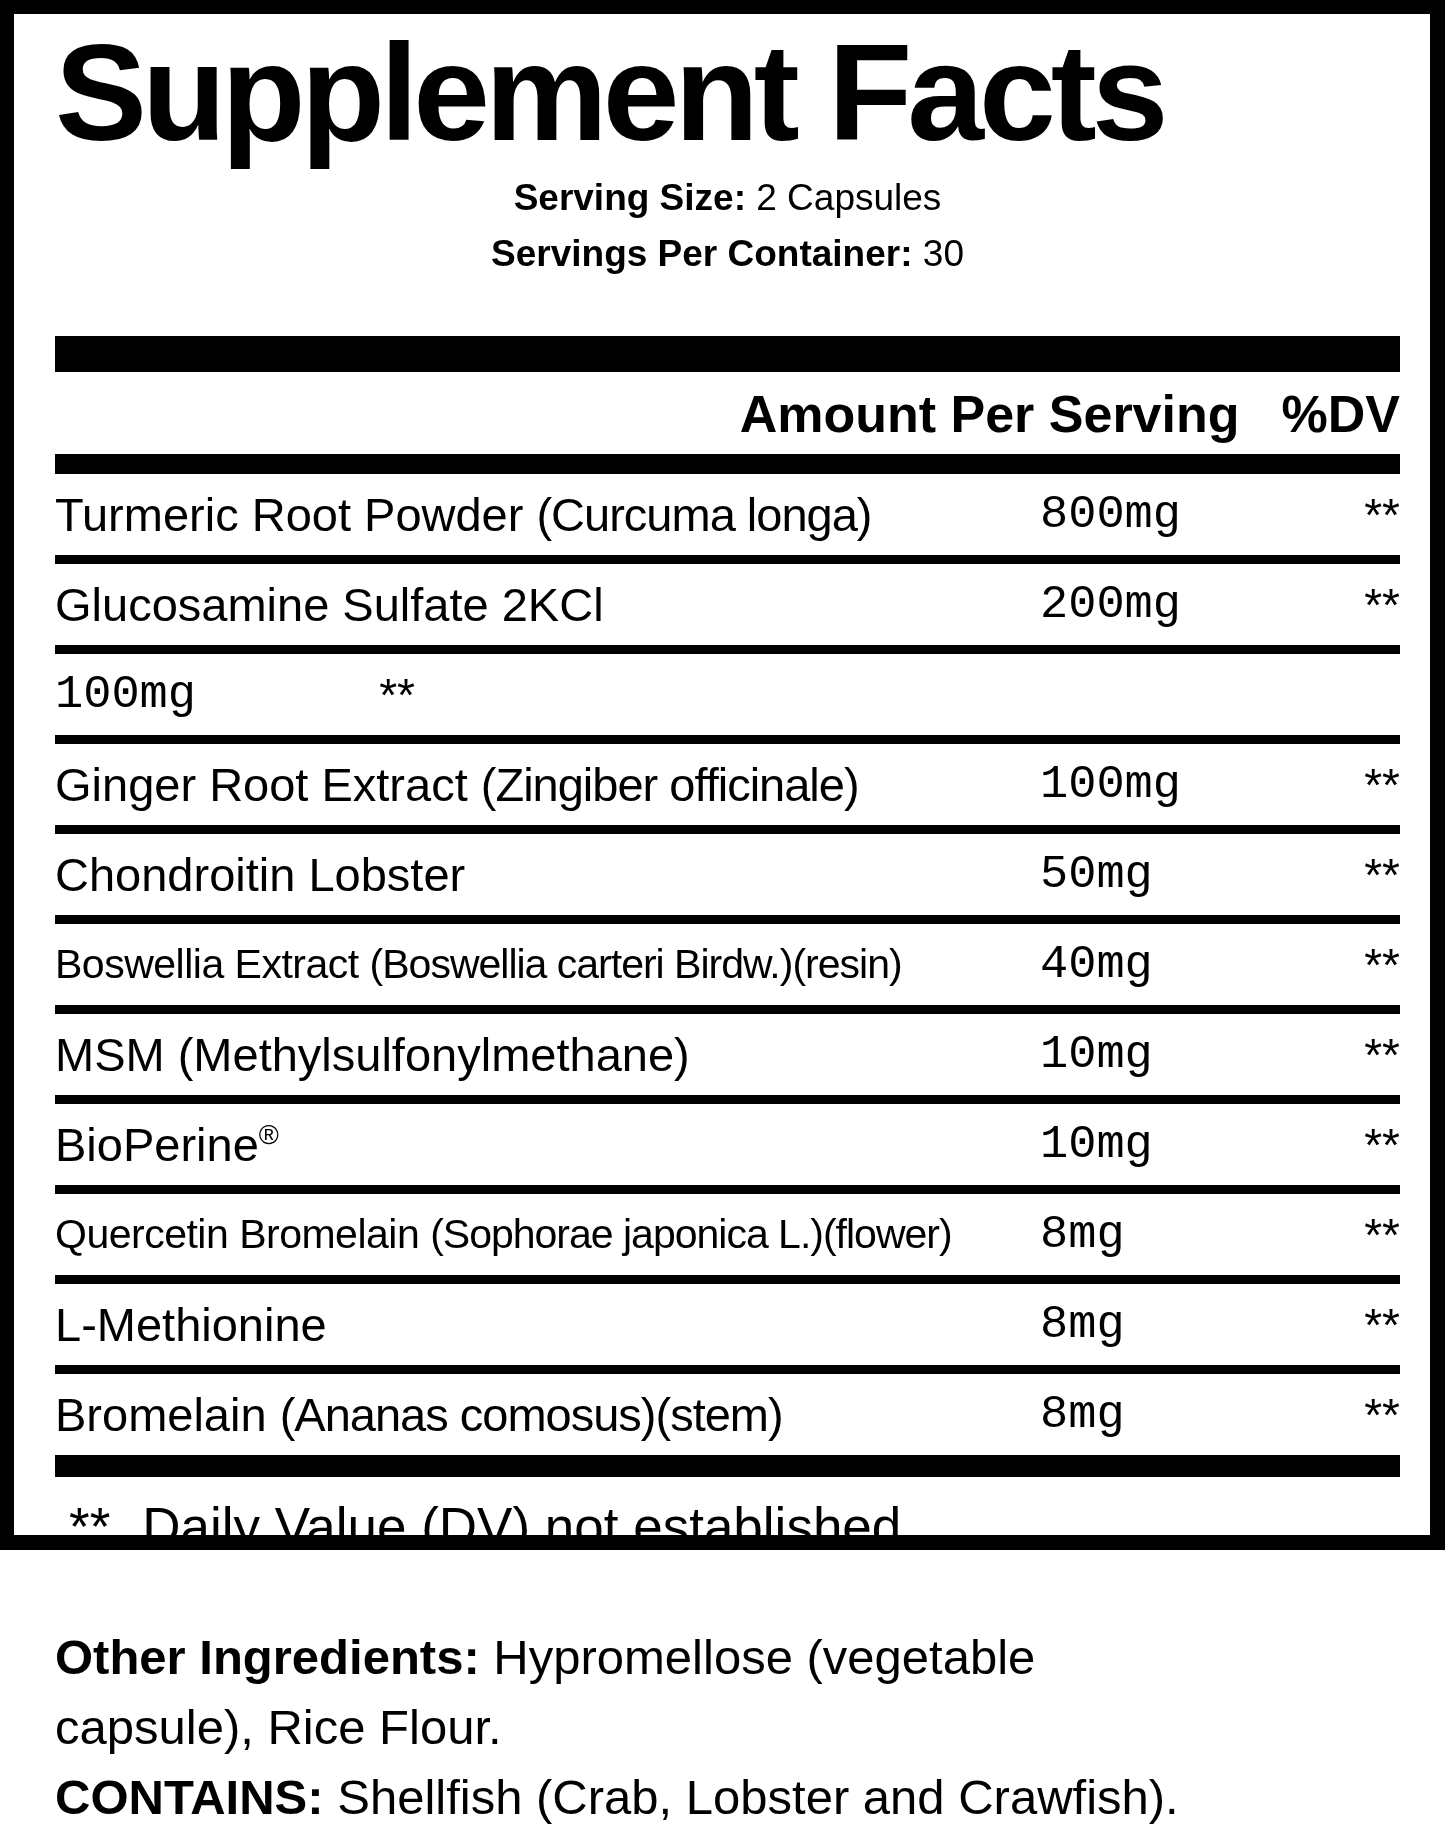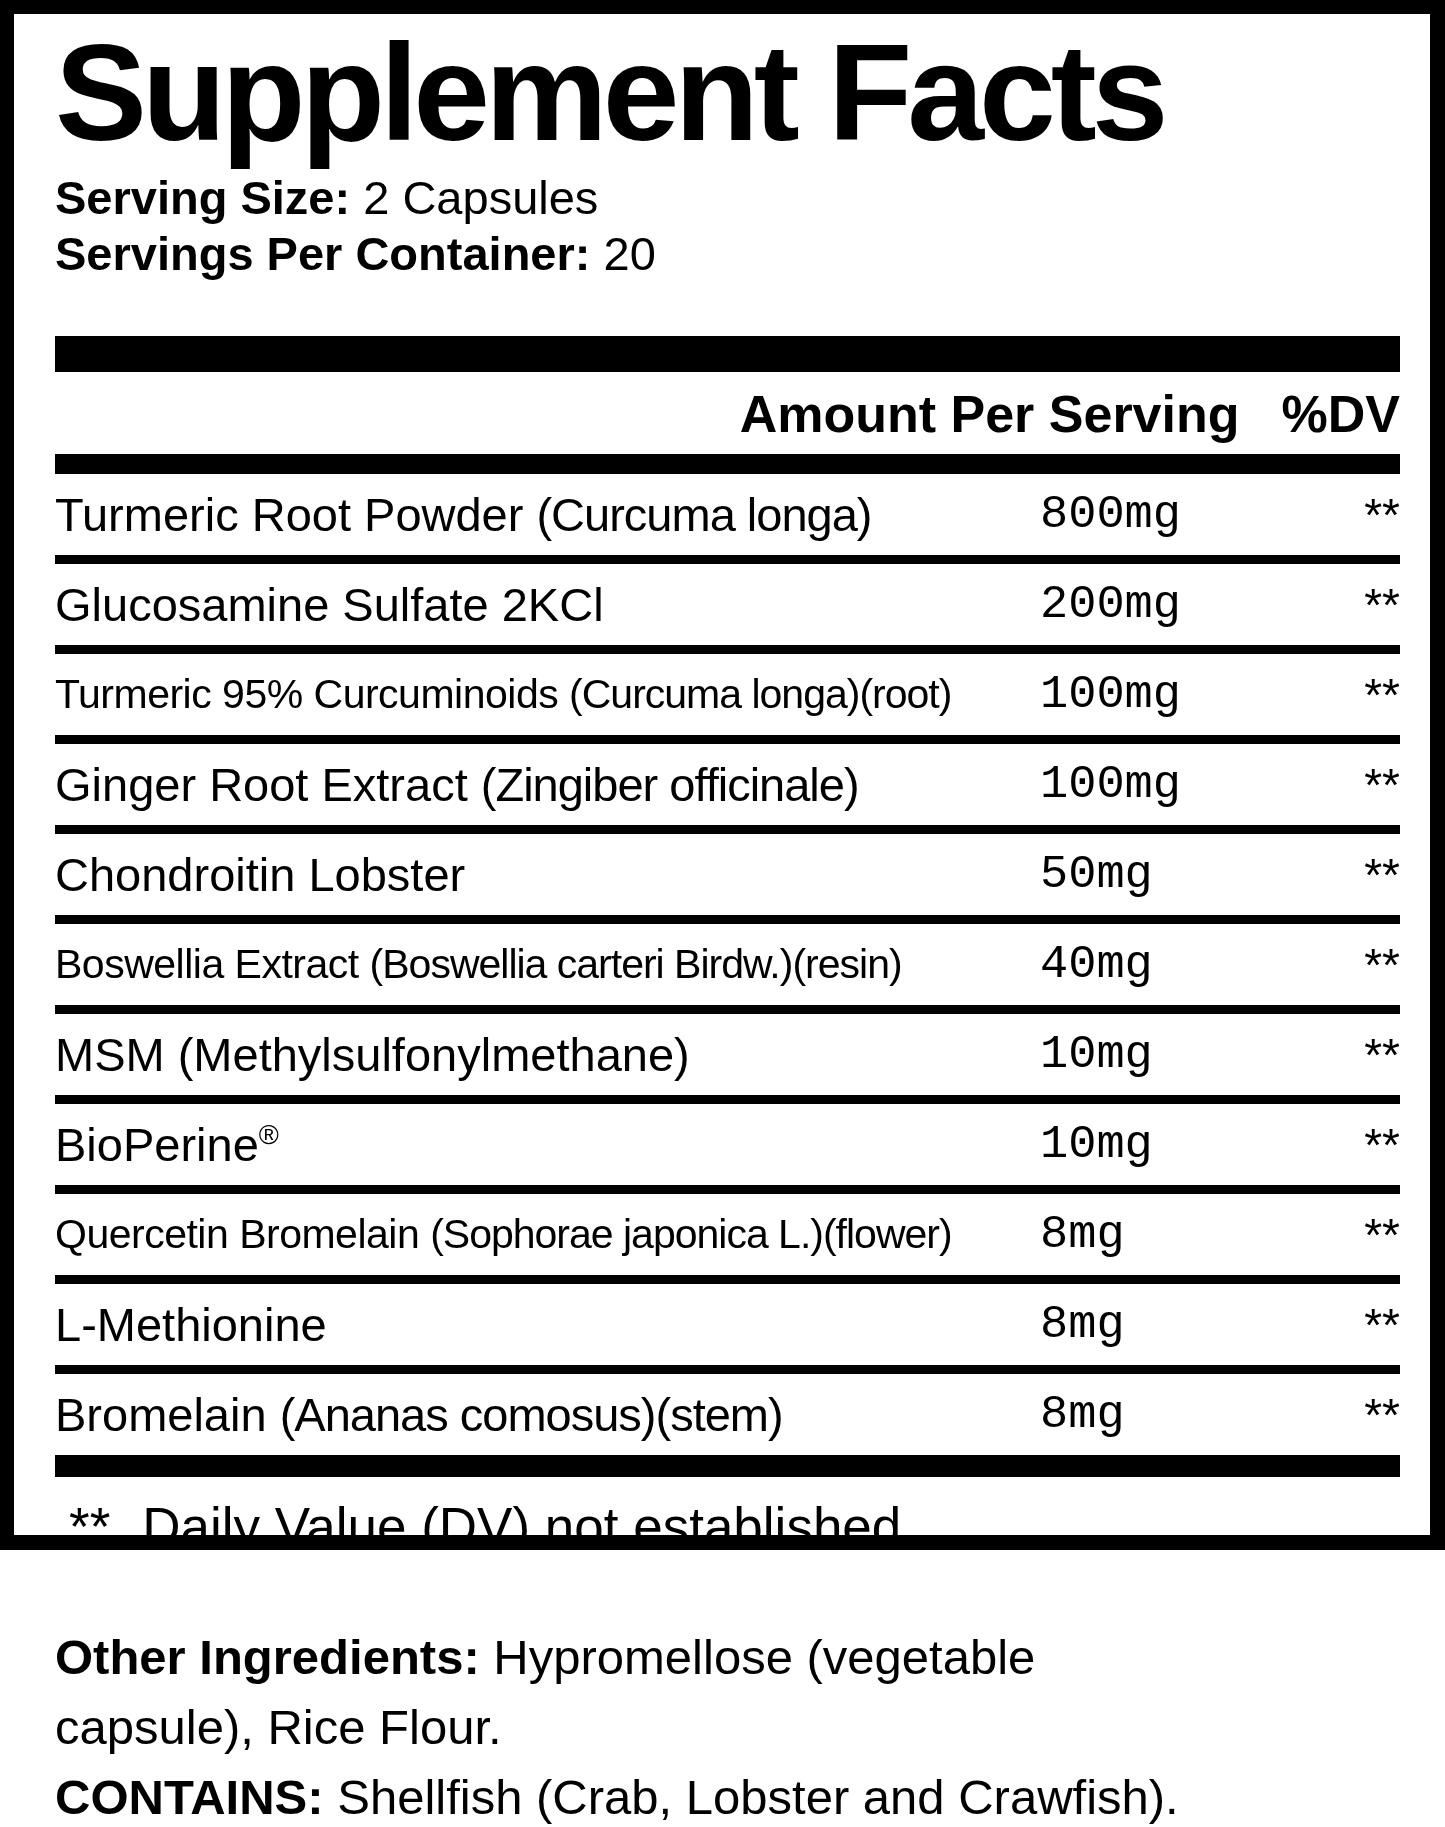--- a/index.html
+++ b/index.html
@@ -35,23 +35,24 @@
     margin: 14px 0 0 0;
     font-size: 138px;
     line-height: 128px;
     font-weight: bold;
     letter-spacing: -5px;
     white-space: nowrap;
   }
 
   .serving-block { margin-top: 14px; }
   .serving-line {
-    font-size: 47px;
+    font-size: 37px;
     line-height: 56px;
     white-space: nowrap;
+    text-align: center;
   }
   .serving-line .lbl { font-weight: bold; }
 
   .bar { background: #000000; width: 1345px; }
   .bar-thick  { height: 36px; margin-top: 54px; }
   .bar-medium { height: 20px; }
   .bar-heavy  { height: 22px; }
 
   .col-header {
     height: 82px;
@@ -120,21 +121,21 @@
 </style>
 </head>
 <body>
 
 <div class="facts-panel">
 
   <div class="panel-title">Supplement Facts</div>
 
   <div class="serving-block">
     <div class="serving-line"><span class="lbl">Serving Size:</span> <span>2 Capsules</span></div>
-    <div class="serving-line"><span class="lbl">Servings Per Container:</span> <span>20</span></div>
+    <div class="serving-line"><span class="lbl">Servings Per Container:</span> <span>30</span></div>
   </div>
 
   <div class="bar bar-thick"></div>
 
   <div class="col-header">
     <span>Amount Per Serving</span>
     <span>%DV</span>
   </div>
 
   <div class="bar bar-medium"></div>
@@ -147,21 +148,20 @@
   <div class="rule"></div>
 
   <div class="row">
       <div class="name"><span>Glucosamine Sulfate 2KCl</span><span class="supmark"></span> <span class="latin"></span></div>
       <div class="amt">200mg</div>
       <div class="dv">**</div>
     </div>
   <div class="rule"></div>
 
   <div class="row tight">
-      <div class="name"><span>Turmeric 95% Curcuminoids</span><span class="supmark"></span> <span class="latin">(Curcuma longa)(root)</span></div>
       <div class="amt">100mg</div>
       <div class="dv">**</div>
     </div>
   <div class="rule"></div>
 
   <div class="row">
       <div class="name"><span>Ginger Root Extract</span><span class="supmark"></span> <span class="latin">(Zingiber officinale)</span></div>
       <div class="amt">100mg</div>
       <div class="dv">**</div>
     </div>

